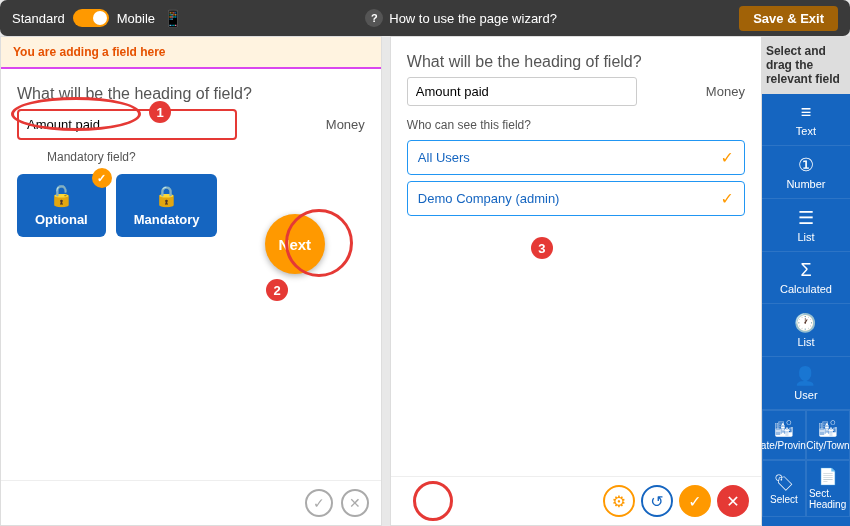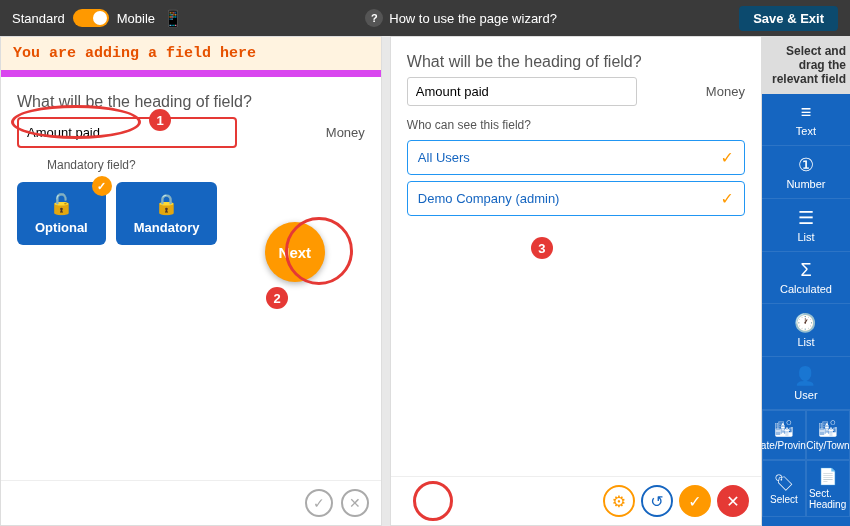--- a/index.html
+++ b/index.html
@@ -1,53 +1,52 @@
 <!DOCTYPE html>
 <html><head>
   <meta charset="utf-8">
   <style>
     * { box-sizing: border-box; margin: 0; padding: 0; font-family: Arial, sans-serif; }
     body { width: 850px; height: 526px; overflow: hidden; background: #e8e8e8; }
 
     
     .top-bar {
       display: flex; align-items: center; justify-content: space-between;
-      background: #3a3a3a; height: 36px; padding: 0 12px;
+      background: #3a3a3a; height: 36px; padding: 0 12px; border-radius: 7px;
     }
     .top-bar-left { display: flex; align-items: center; gap: 8px; color: #ccc; font-size: 13px; }
     .toggle-switch {
       width: 36px; height: 18px; background: #f90; border-radius: 9px; position: relative; display: inline-block;
     }
     .toggle-switch::after {
       content: ''; position: absolute; right: 2px; top: 2px;
       width: 14px; height: 14px; background: white; border-radius: 50%;
     }
     .top-bar-center { color: white; font-size: 13px; display: flex; align-items: center; gap: 6px; }
     .help-circle {
       width: 18px; height: 18px; border-radius: 50%; background: #555; color: white;
       font-size: 11px; display: flex; align-items: center; justify-content: center; font-weight: bold;
     }
     .save-exit-btn {
-      background: #0c4a6e; color: white; border: none; padding: 5px 14px;
+      background: #a16207; color: white; border: none; padding: 5px 14px;
       border-radius: 4px; font-size: 13px; font-weight: bold; cursor: pointer;
     }
 
     
     .main { display: flex; height: 490px; }
 
     
     .left-panel {
       width: 390px; background: white; border: 1px solid #ddd;
       display: flex; flex-direction: column; position: relative;
     }
     .panel-header {
       background: #fff3e0; padding: 8px 12px;
-      color: #e65100; font-weight: bold; font-size: 15px;
-      border-bottom: 7px solid #d946ef;
-      font-family: Liberation Mono, monospace;
+      color: #e65100; font-weight: bold; font-size: 12px;
+      border-bottom: 2px solid #d946ef;
     }
     .panel-body { padding: 16px; flex: 1; position: relative; }
     .field-label { font-size: 16px; color: #555; margin-bottom: 6px; }
     .field-input-row { display: flex; align-items: center; gap: 18px; margin-bottom: 8px; }
     .field-input {
       border: 2px solid #e53935; border-radius: 4px; padding: 6px 8px;
       font-size: 13px; width: 220px; outline: none;
     }
     .field-type { font-size: 13px; color: #555; margin-left: auto; }
     .mandatory-label { font-size: 12px; color: #555; margin-bottom: 10px; }
@@ -117,21 +116,21 @@
     .action-icon-btn.gear { background: white; border: 2px solid #f90; color: #f90; }
     .action-icon-btn.refresh { background: white; border: 2px solid #1565c0; color: #1565c0; }
     .action-icon-btn.confirm { background: #f90; border: 2px solid #f90; color: white; }
     .action-icon-btn.close { background: #e53935; border: 2px solid #e53935; color: white; }
 
     
     .sidebar {
       width: 90px; background: #1565c0; display: flex; flex-direction: column;
     }
     .sidebar-header {
-      background: #ddd; padding: 8px 4px; text-align: right;
+      background: #ddd; padding: 8px 4px; text-align: left;
       font-size: 12px; color: #333; font-weight: bold;
     }
     .sidebar-item {
       display: flex; flex-direction: column; align-items: center;
       padding: 8px 4px; color: white; font-size: 11px; cursor: pointer;
       border-bottom: 1px solid rgba(255,255,255,0.1);
       min-height: 48px; justify-content: center;
     }
     .sidebar-item .s-icon { font-size: 18px; margin-bottom: 2px; }
     .sidebar-bottom {

